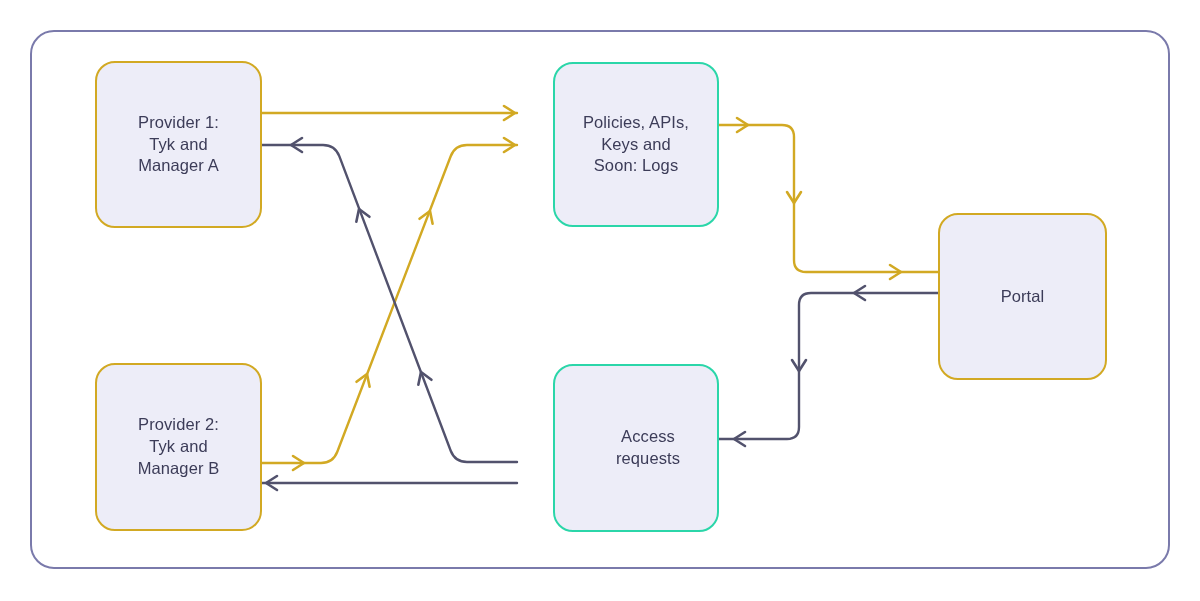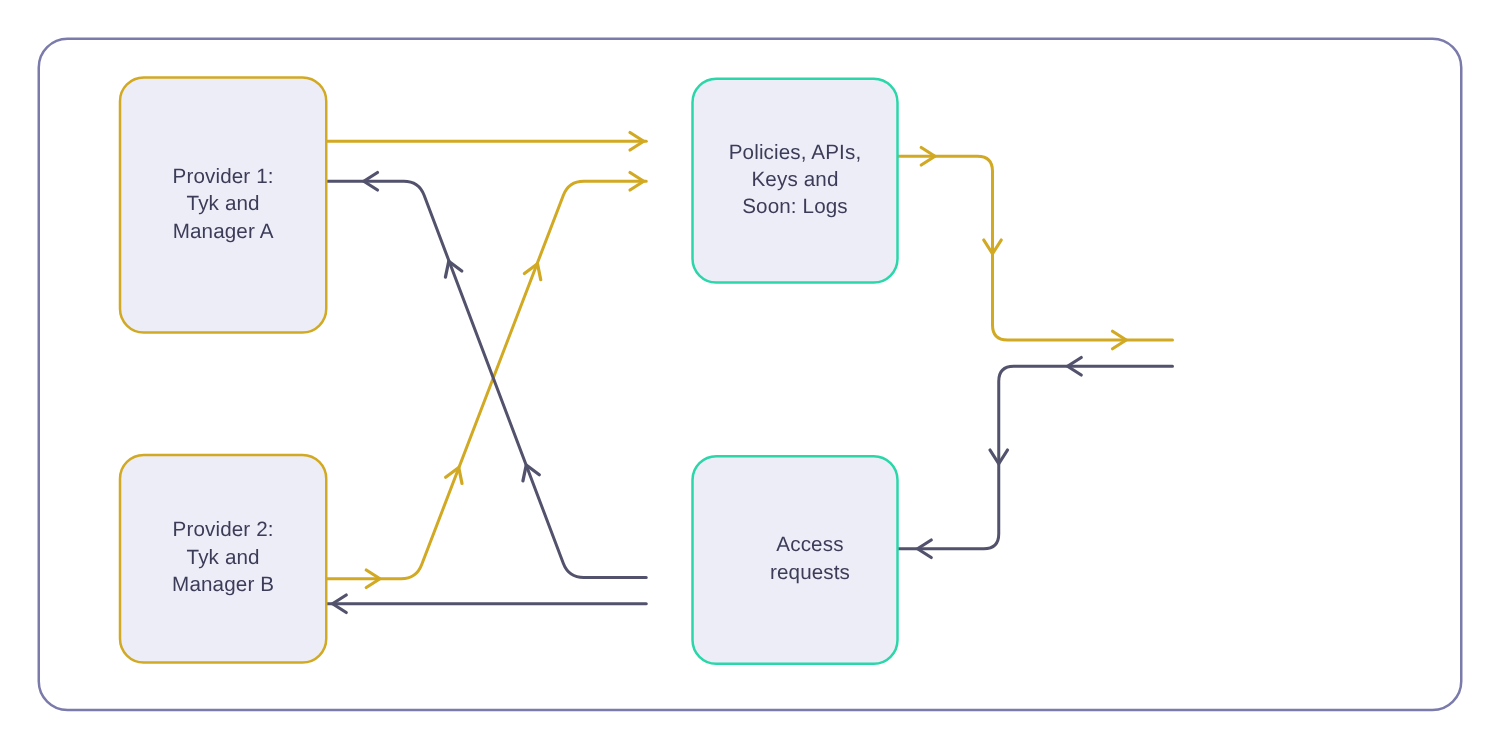--- a/index.html
+++ b/index.html
@@ -28,21 +28,21 @@
   .node {
     position: absolute; border-radius: 20px; background: var(--node-fill);
     display: flex; align-items: center; justify-content: center; text-align: center;
   }
   .node--yellow { border: 2px solid var(--yellow); }
   .node--teal { border: 2px solid var(--teal); margin-left: 36px; }
   .node-label {
     color: var(--text); font-size: 16.5px; line-height: 1.32;
     white-space: pre-line; letter-spacing: 0.1px;
   }
-  .node-provider1 { left: 95px; top: 61px;  width: 167px; height: 206px; }
+  .node-provider1 { left: 95px; top: 61px;  width: 167px; height: 167px; }
   .node-provider2 { left: 95px; top: 363px; width: 167px; height: 168px; }
   .node-policies  { left: 517px; top: 62px;  width: 166px; height: 165px; }
   .node-access    { left: 517px; top: 364px; width: 166px; height: 168px; padding-left: 24px; }
   .node-portal    { left: 938px; top: 213px; width: 169px; height: 167px; }
 </style>
 </head>
 <body>
 
 <div class="stage">
 
@@ -106,14 +106,17 @@
     <span class="node-label">Policies, APIs,
 Keys and
 Soon: Logs</span>
   </div>
 
   <div class="node node--teal node-access">
     <span class="node-label">Access
 requests</span>
   </div>
 
+  <div class="node node--yellow node-portal">
+    <span class="node-label">Portal</span>
+  </div>
 
 </div>
 
 </body></html>

